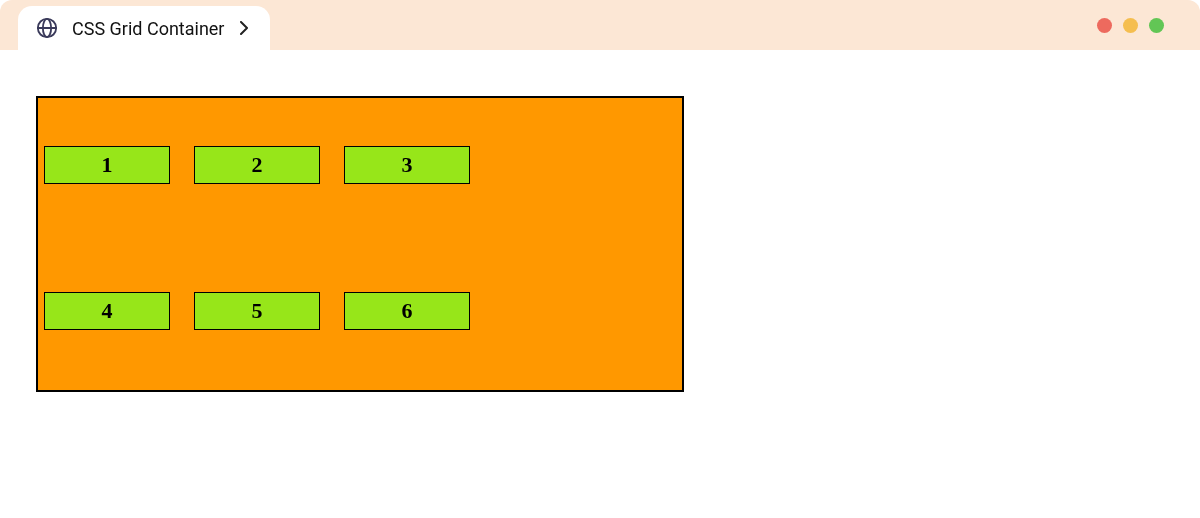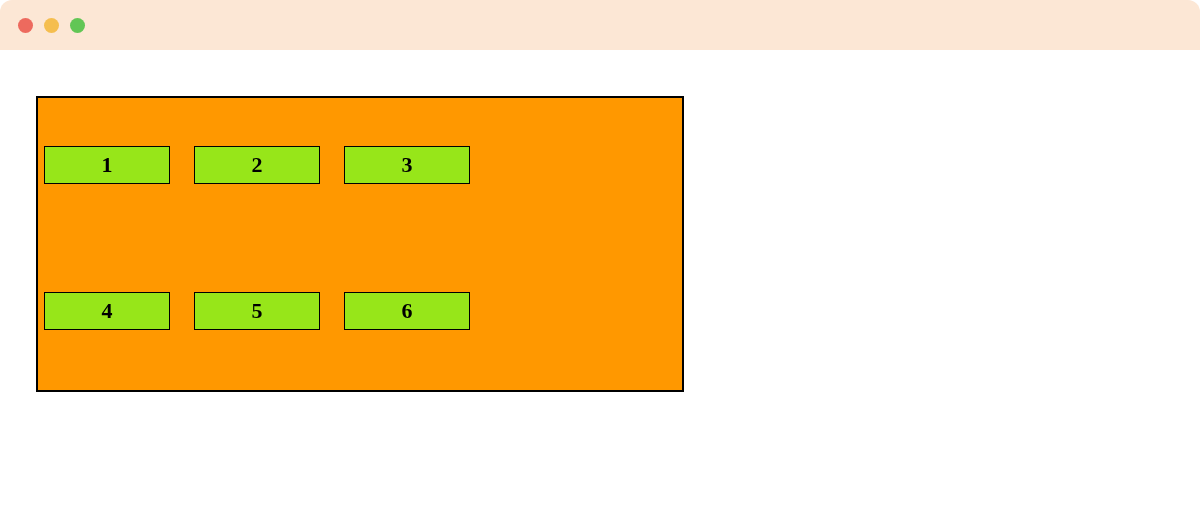--- a/index.html
+++ b/index.html
@@ -122,20 +122,37 @@
       font-weight: bold;
       font-size: 22px;
       color: #000000;
       height: 38px;
     }
   </style>
 </head>
 <body>
 
 <div class="browser-chrome">
+  <div class="tab-area">
+    <div class="tab">
+      <span class="globe-icon">
+        <svg viewBox="0 0 24 24" fill="none" stroke="#3a3a5a" stroke-width="2">
+          <circle cx="12" cy="12" r="10"></circle>
+          <ellipse cx="12" cy="12" rx="4.5" ry="10"></ellipse>
+          <line x1="2" y1="12" x2="22" y2="12"></line>
+        </svg>
+      </span>
+      <span class="tab-title">CSS Grid Container</span>
+      <span class="chevron">
+        <svg viewBox="0 0 8 14" fill="none" stroke="#222" stroke-width="2" stroke-linecap="round" stroke-linejoin="round">
+          <polyline points="1,1 7,7 1,13"></polyline>
+        </svg>
+      </span>
+    </div>
+  </div>
   <div class="window-controls">
     <div class="dot red"></div>
     <div class="dot yellow"></div>
     <div class="dot green"></div>
   </div>
 </div>
 
 <div class="page-content">
   <div class="grid-container">
     <div class="grid-item">1</div>

